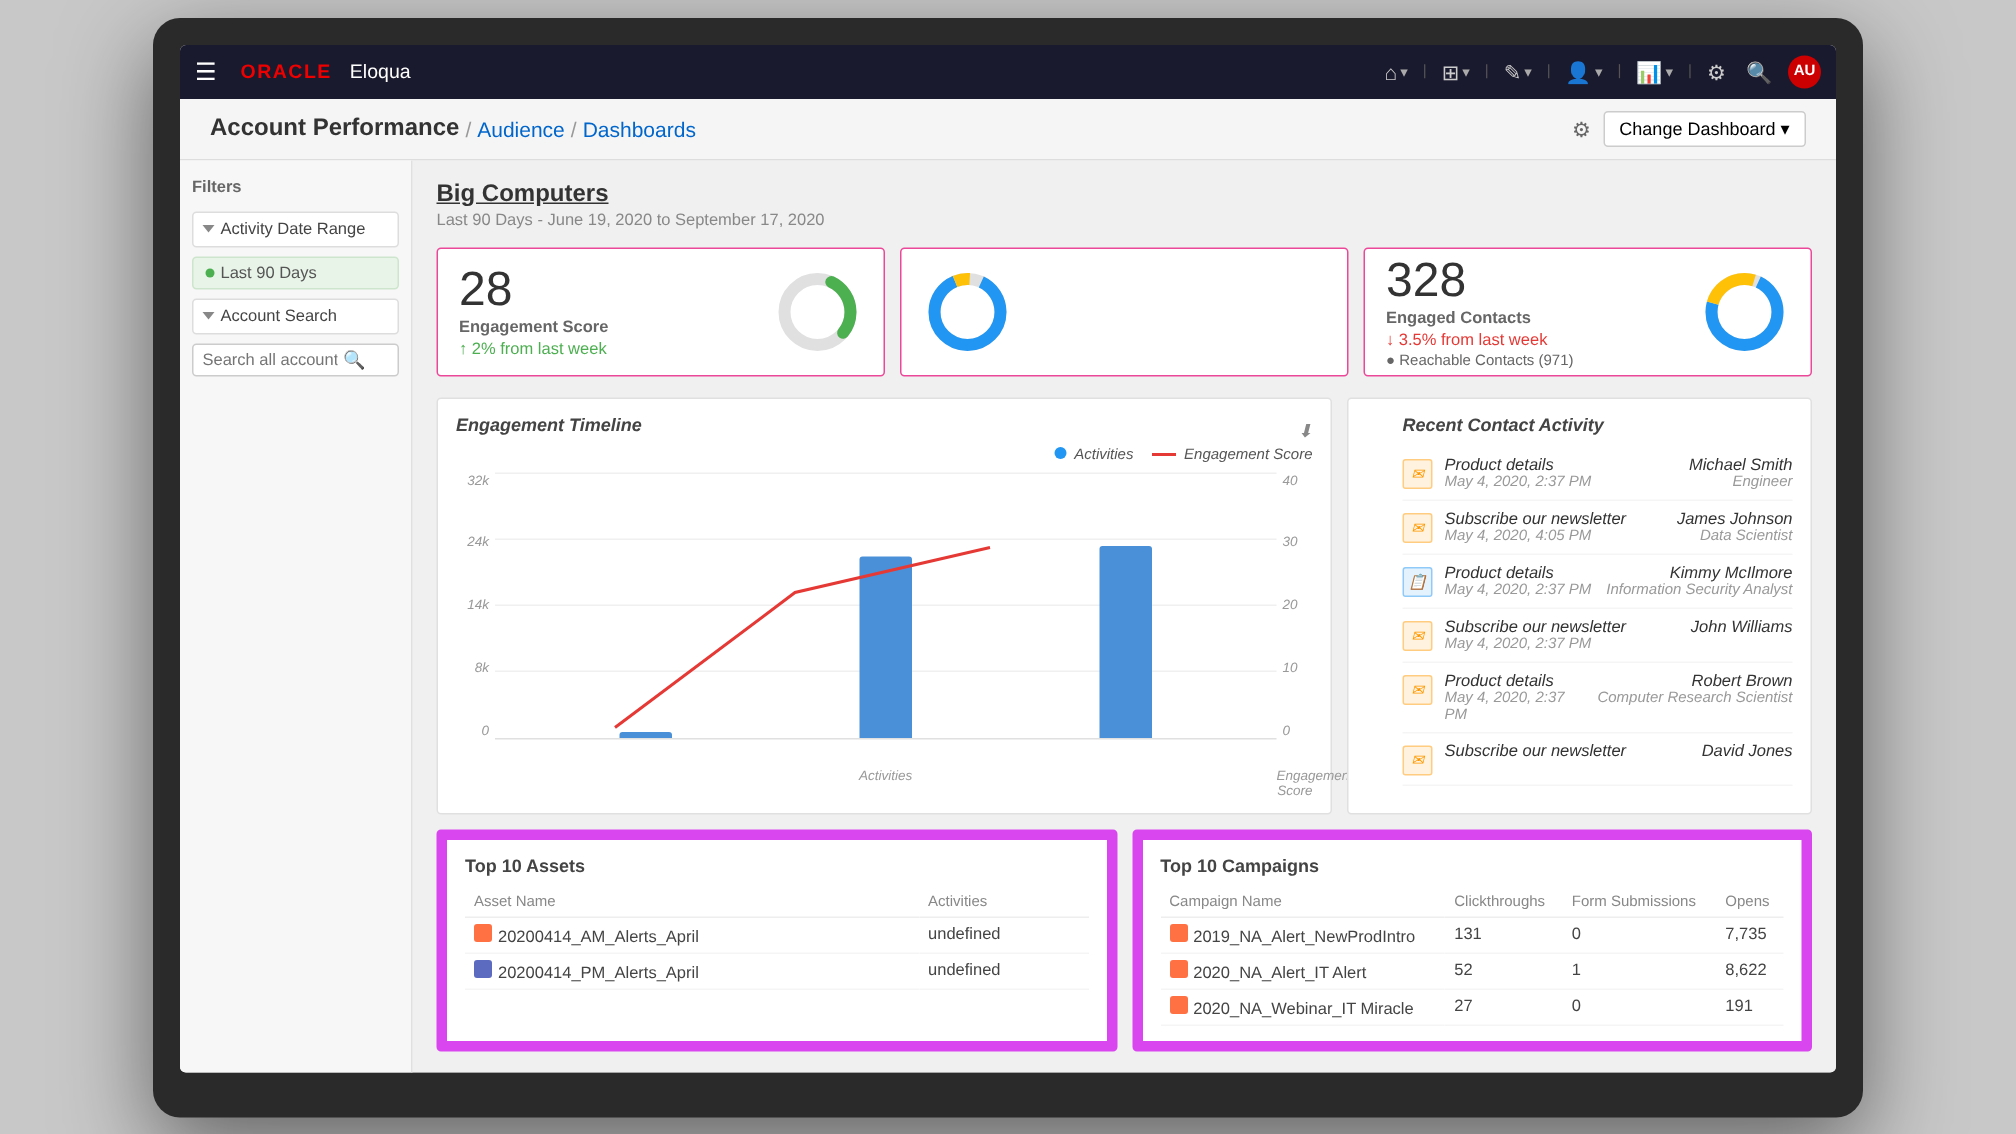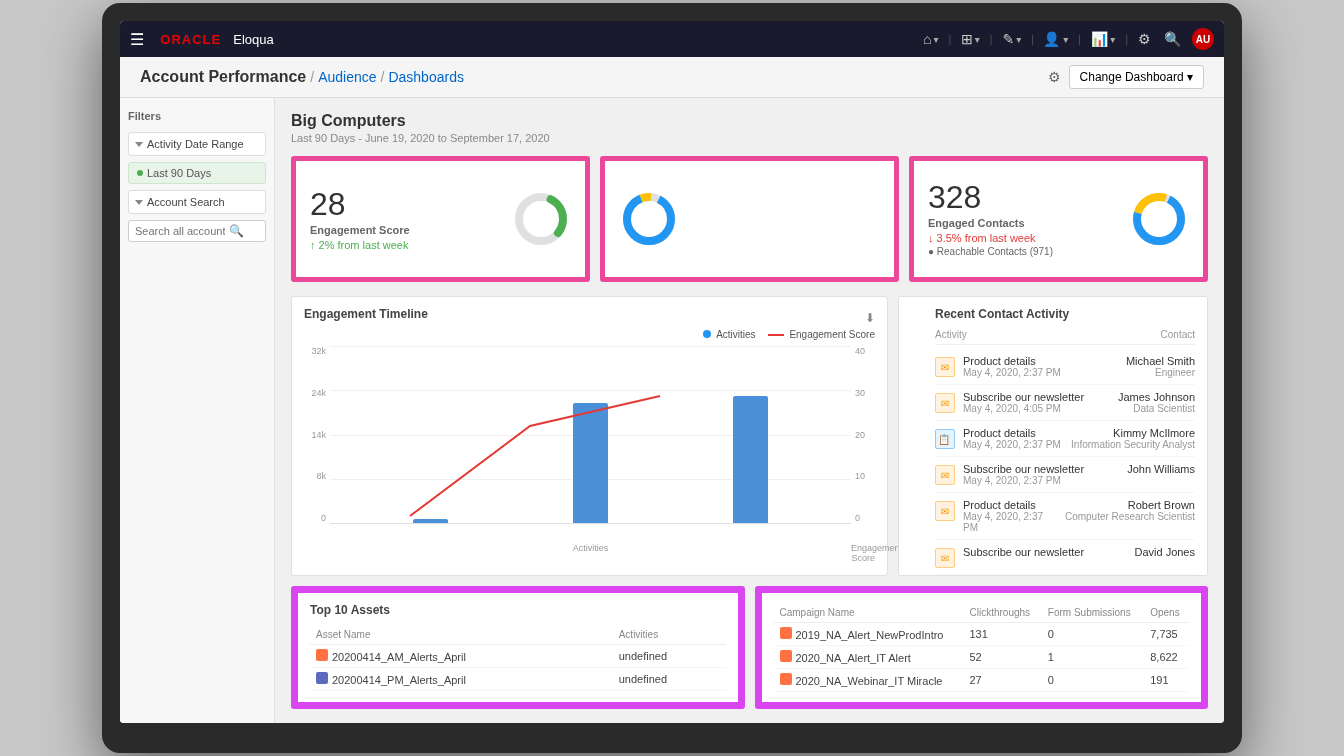--- a/index.html
+++ b/index.html
@@ -35,38 +35,38 @@
     .sidebar-title { font-size: 11px; color: #666; margin-bottom: 10px; font-weight: 600; }
     .filter-item { display: flex; align-items: center; gap: 4px; padding: 5px 6px; background: #fff; border: 1px solid #ddd; border-radius: 3px; margin-bottom: 6px; cursor: pointer; font-size: 11px; color: #444; }
     .filter-item .tri { width: 0; height: 0; border-left: 4px solid transparent; border-right: 4px solid transparent; border-top: 5px solid #888; }
     .filter-sub { background: #e8f4e8; border: 1px solid #cce5cc; padding: 4px 8px; border-radius: 3px; margin-bottom: 6px; font-size: 11px; color: #555; display: flex; align-items: center; gap: 4px; }
     .filter-sub .dot { width: 6px; height: 6px; background: #4caf50; border-radius: 50%; }
     .search-box { display: flex; align-items: center; border: 1px solid #ccc; border-radius: 3px; background: #fff; padding: 3px 6px; gap: 4px; }
     .search-box input { border: none; outline: none; font-size: 11px; color: #999; width: 90px; background: transparent; }
 
     
     .content { flex: 1; padding: 14px 16px; overflow-y: auto; }
-    .company-name { font-size: 16px; font-weight: 600; color: #333; margin-bottom: 2px; }
+    .company-name { font-size: 16px; font-weight: 600; color: #333; margin-bottom: 2px; text-decoration: underline; }
     .date-range { font-size: 11px; color: #888; margin-bottom: 12px; }
 
     
     .kpi-row { display: flex; gap: 10px; margin-bottom: 14px; }
-    .kpi-card { flex: 1; background: #fff; border: 5px solid #ec4899; border-radius: 3px; padding: 20px 14px; display: flex; align-items: center; justify-content: space-between; }
+    .kpi-card { flex: 1; background: #fff; border: 1px solid #ec4899; border-radius: 3px; padding: 4px 14px; display: flex; align-items: center; justify-content: space-between; }
     .kpi-left {}
     .kpi-value { font-size: 32px; font-weight: 300; color: #333; line-height: 1; }
     .kpi-label { font-size: 11px; color: #666; margin-top: 4px; font-weight: 600; }
     .kpi-change { font-size: 11px; margin-top: 3px; }
     .kpi-change.up { color: #4caf50; }
     .kpi-change.down { color: #e53935; }
     .kpi-sub { font-size: 10px; color: #666; margin-top: 2px; }
     .kpi-chart { width: 60px; height: 60px; }
 
     
     .bottom-row { display: flex; gap: 10px; }
-    .panel { background: #fff; border: 1px solid #e0e0e0; border-radius: 3px; padding: 10px 12px; }
+    .panel { background: #fff; border: 1px solid #e0e0e0; border-radius: 3px; padding: 10px 12px; font-style: italic; }
     .panel-title { font-size: 12px; font-weight: 600; color: #444; margin-bottom: 8px; }
     .panel-left { flex: 1; }
     .panel-right { width: 310px; flex-shrink: 0; padding-left: 36px; }
 
     
     .chart-legend { display: flex; justify-content: flex-end; gap: 12px; font-size: 10px; color: #555; margin-bottom: 6px; }
     .legend-dot { width: 8px; height: 8px; border-radius: 50%; display: inline-block; margin-right: 3px; }
 
     
     .rca-header { display: flex; justify-content: space-between; font-size: 10px; color: #999; border-bottom: 1px solid #eee; padding-bottom: 4px; margin-bottom: 4px; }
@@ -272,24 +272,20 @@
             </div>
 
             <div style="display:flex;gap:0;font-size:9px;color:#999;margin-top:2px;padding-left:26px;">
               <span style="flex:1;text-align:center;">Activities</span>
               <span style="width:24px;text-align:right;">Engagement Score</span>
             </div>
           </div>
 
           <div class="panel panel-right" style="overflow-y:auto;max-height:280px;">
             <div class="panel-title">Recent Contact Activity</div>
-            <div class="rca-header">
-              <span>Activity</span>
-              <span>Contact</span>
-            </div>
 
             <div class="rca-item">
               <div class="rca-icon email">✉</div>
               <div class="rca-activity">
                 <div class="rca-act-name">Product details</div>
                 <div class="rca-act-date">May 4, 2020, 2:37 PM</div>
               </div>
               <div class="rca-contact">
                 <div class="rca-contact-name">Michael Smith</div>
                 <div class="rca-contact-title">Engineer</div>
@@ -372,20 +368,21 @@
                 </tr>
                 <tr>
                   <td><span class="asset-icon icon-form"></span>20200414_PM_Alerts_April</td>
                   <td>undefined</td>
                 </tr>
               </tbody>
             </table>
           </div>
 
           <div class="table-panel">
+            <div class="table-panel-title">Top 10 Campaigns</div>
             <table>
               <thead>
                 <tr>
                   <th>Campaign Name</th>
                   <th>Clickthroughs</th>
                   <th>Form Submissions</th>
                   <th>Opens</th>
                 </tr>
               </thead>
               <tbody>

